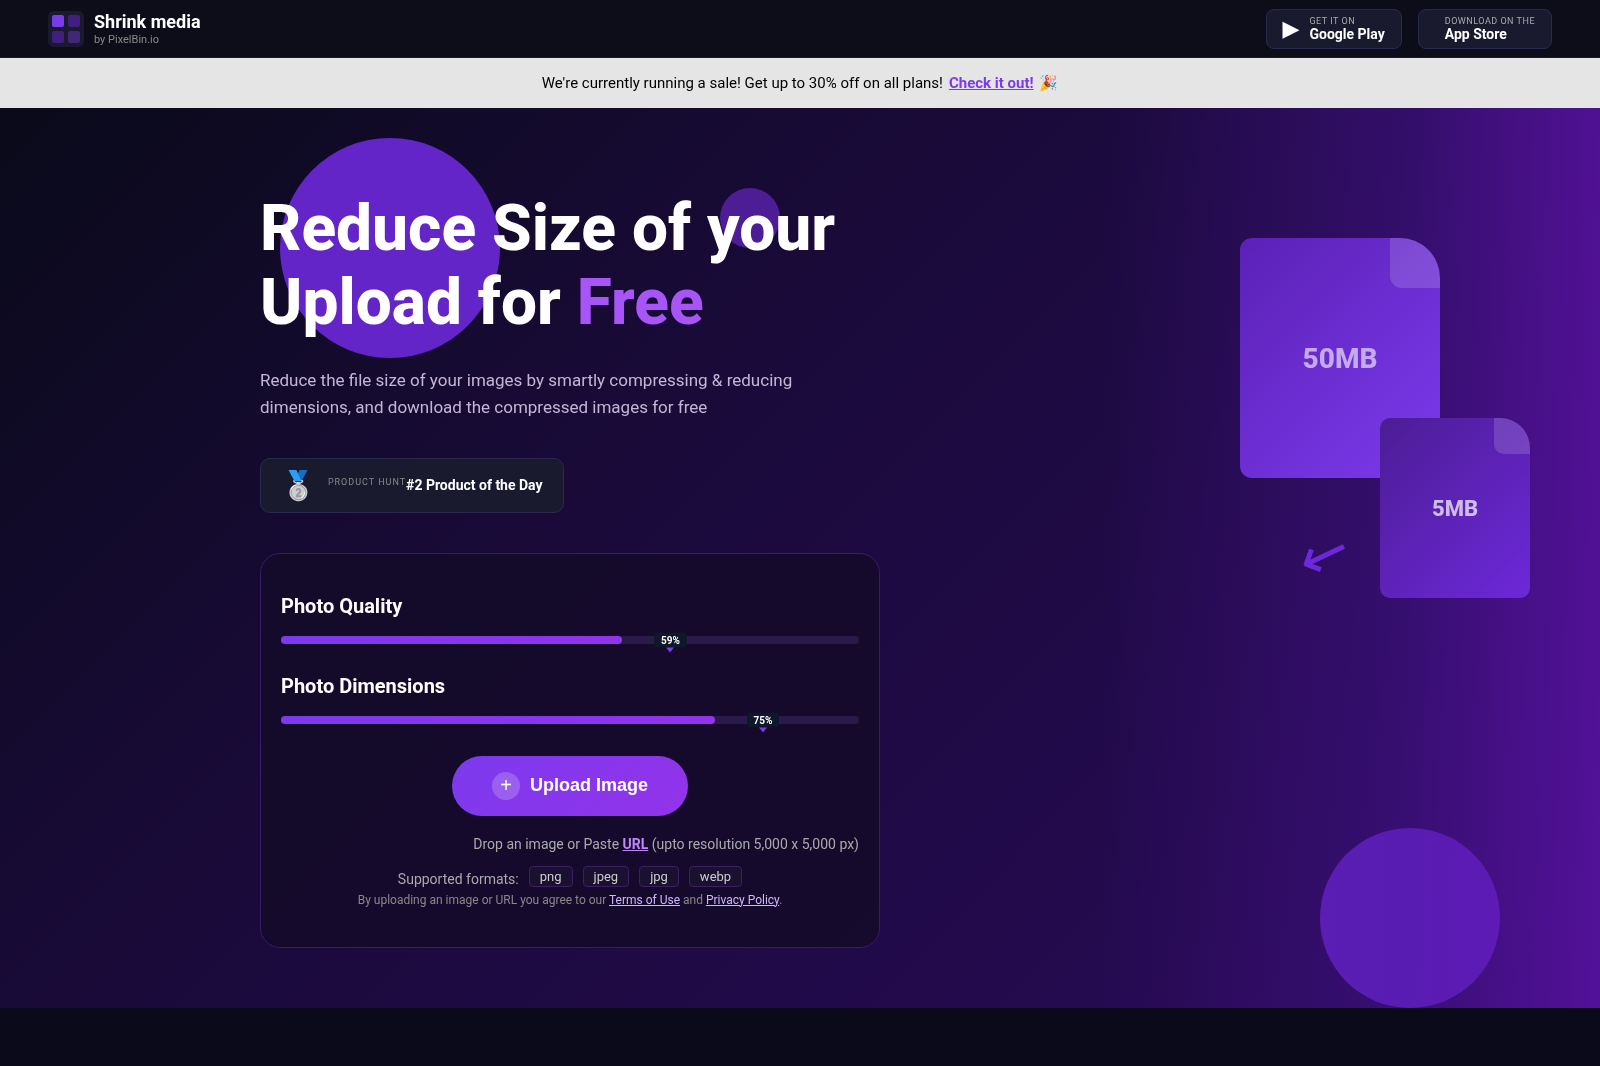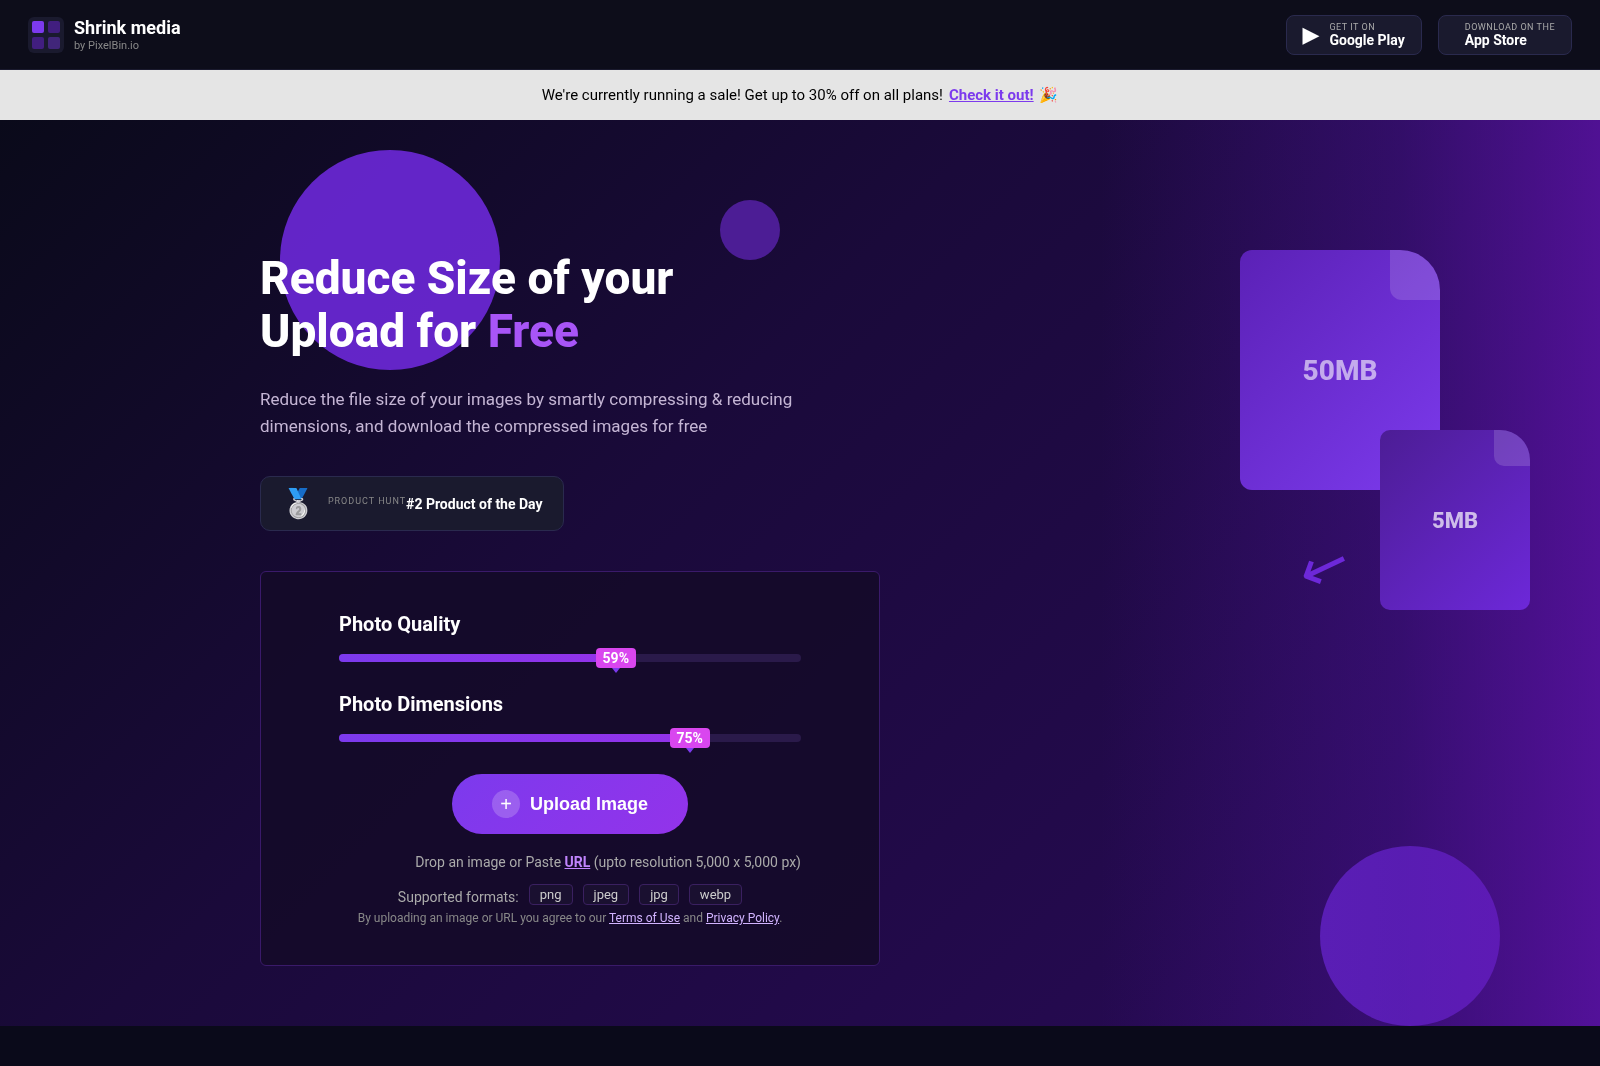--- a/index.html
+++ b/index.html
@@ -13,22 +13,22 @@
       overflow-x: hidden;
     }
 
     
     .header {
       background: #0d0d1a;
       border-bottom: 1px solid #1a1a2e;
       display: flex;
       align-items: center;
       justify-content: space-between;
-      padding: 0 28px;
-      height: 70px;
+      padding: 0 48px;
+      height: 58px;
       position: relative;
       z-index: 10;
     }
 
     .logo-area {
       display: flex;
       align-items: center;
       gap: 10px;
     }
 
@@ -158,25 +158,25 @@
     }
 
     
     .hero-content {
       position: relative;
       z-index: 5;
       max-width: 700px;
     }
 
     .hero-title {
-      font-size: 46px;
+      font-size: 64px;
       font-weight: 800;
       line-height: 1.15;
       margin-bottom: 28px;
-      margin-top: 72px;
+      margin-top: 24px;
     }
 
     .hero-title-free {
       color: #a855f7;
     }
 
     .hero-subtitle {
       font-size: 17px;
       color: #c4b5d4;
       line-height: 1.6;
@@ -215,22 +215,22 @@
     .ph-product {
       font-size: 14px;
       font-weight: 700;
       color: #fff;
     }
 
     
     .upload-card {
       background: rgba(20, 10, 40, 0.85);
       border: 1px solid #3a1a6a;
-      border-radius: 6px;
-      padding: 40px 78px;
+      border-radius: 20px;
+      padding: 40px 20px;
       max-width: 620px;
     }
 
     .section-label {
       font-size: 20px;
       font-weight: 700;
       color: #fff;
       margin-bottom: 18px;
     }
 
@@ -256,28 +256,29 @@
       background: linear-gradient(90deg, #7c3aed, #9333ea);
     }
 
     .slider-thumb-container {
       position: absolute;
       top: 50%;
       transform: translateY(-50%);
     }
 
     .slider-badge {
-      background: #d946ef;
-      color: #fff;
-      font-size: 14px;
+      background: #0f172a;
+      color: #fff;
+      font-size: 10px;
       font-weight: 700;
       padding: 2px 7px;
       border-radius: 4px;
       white-space: nowrap;
       position: relative;
+      margin-left: 48px;
     }
 
     .slider-badge::after {
       content: '';
       position: absolute;
       bottom: -5px;
       left: 50%;
       transform: translateX(-50%);
       width: 0;
       height: 0;

